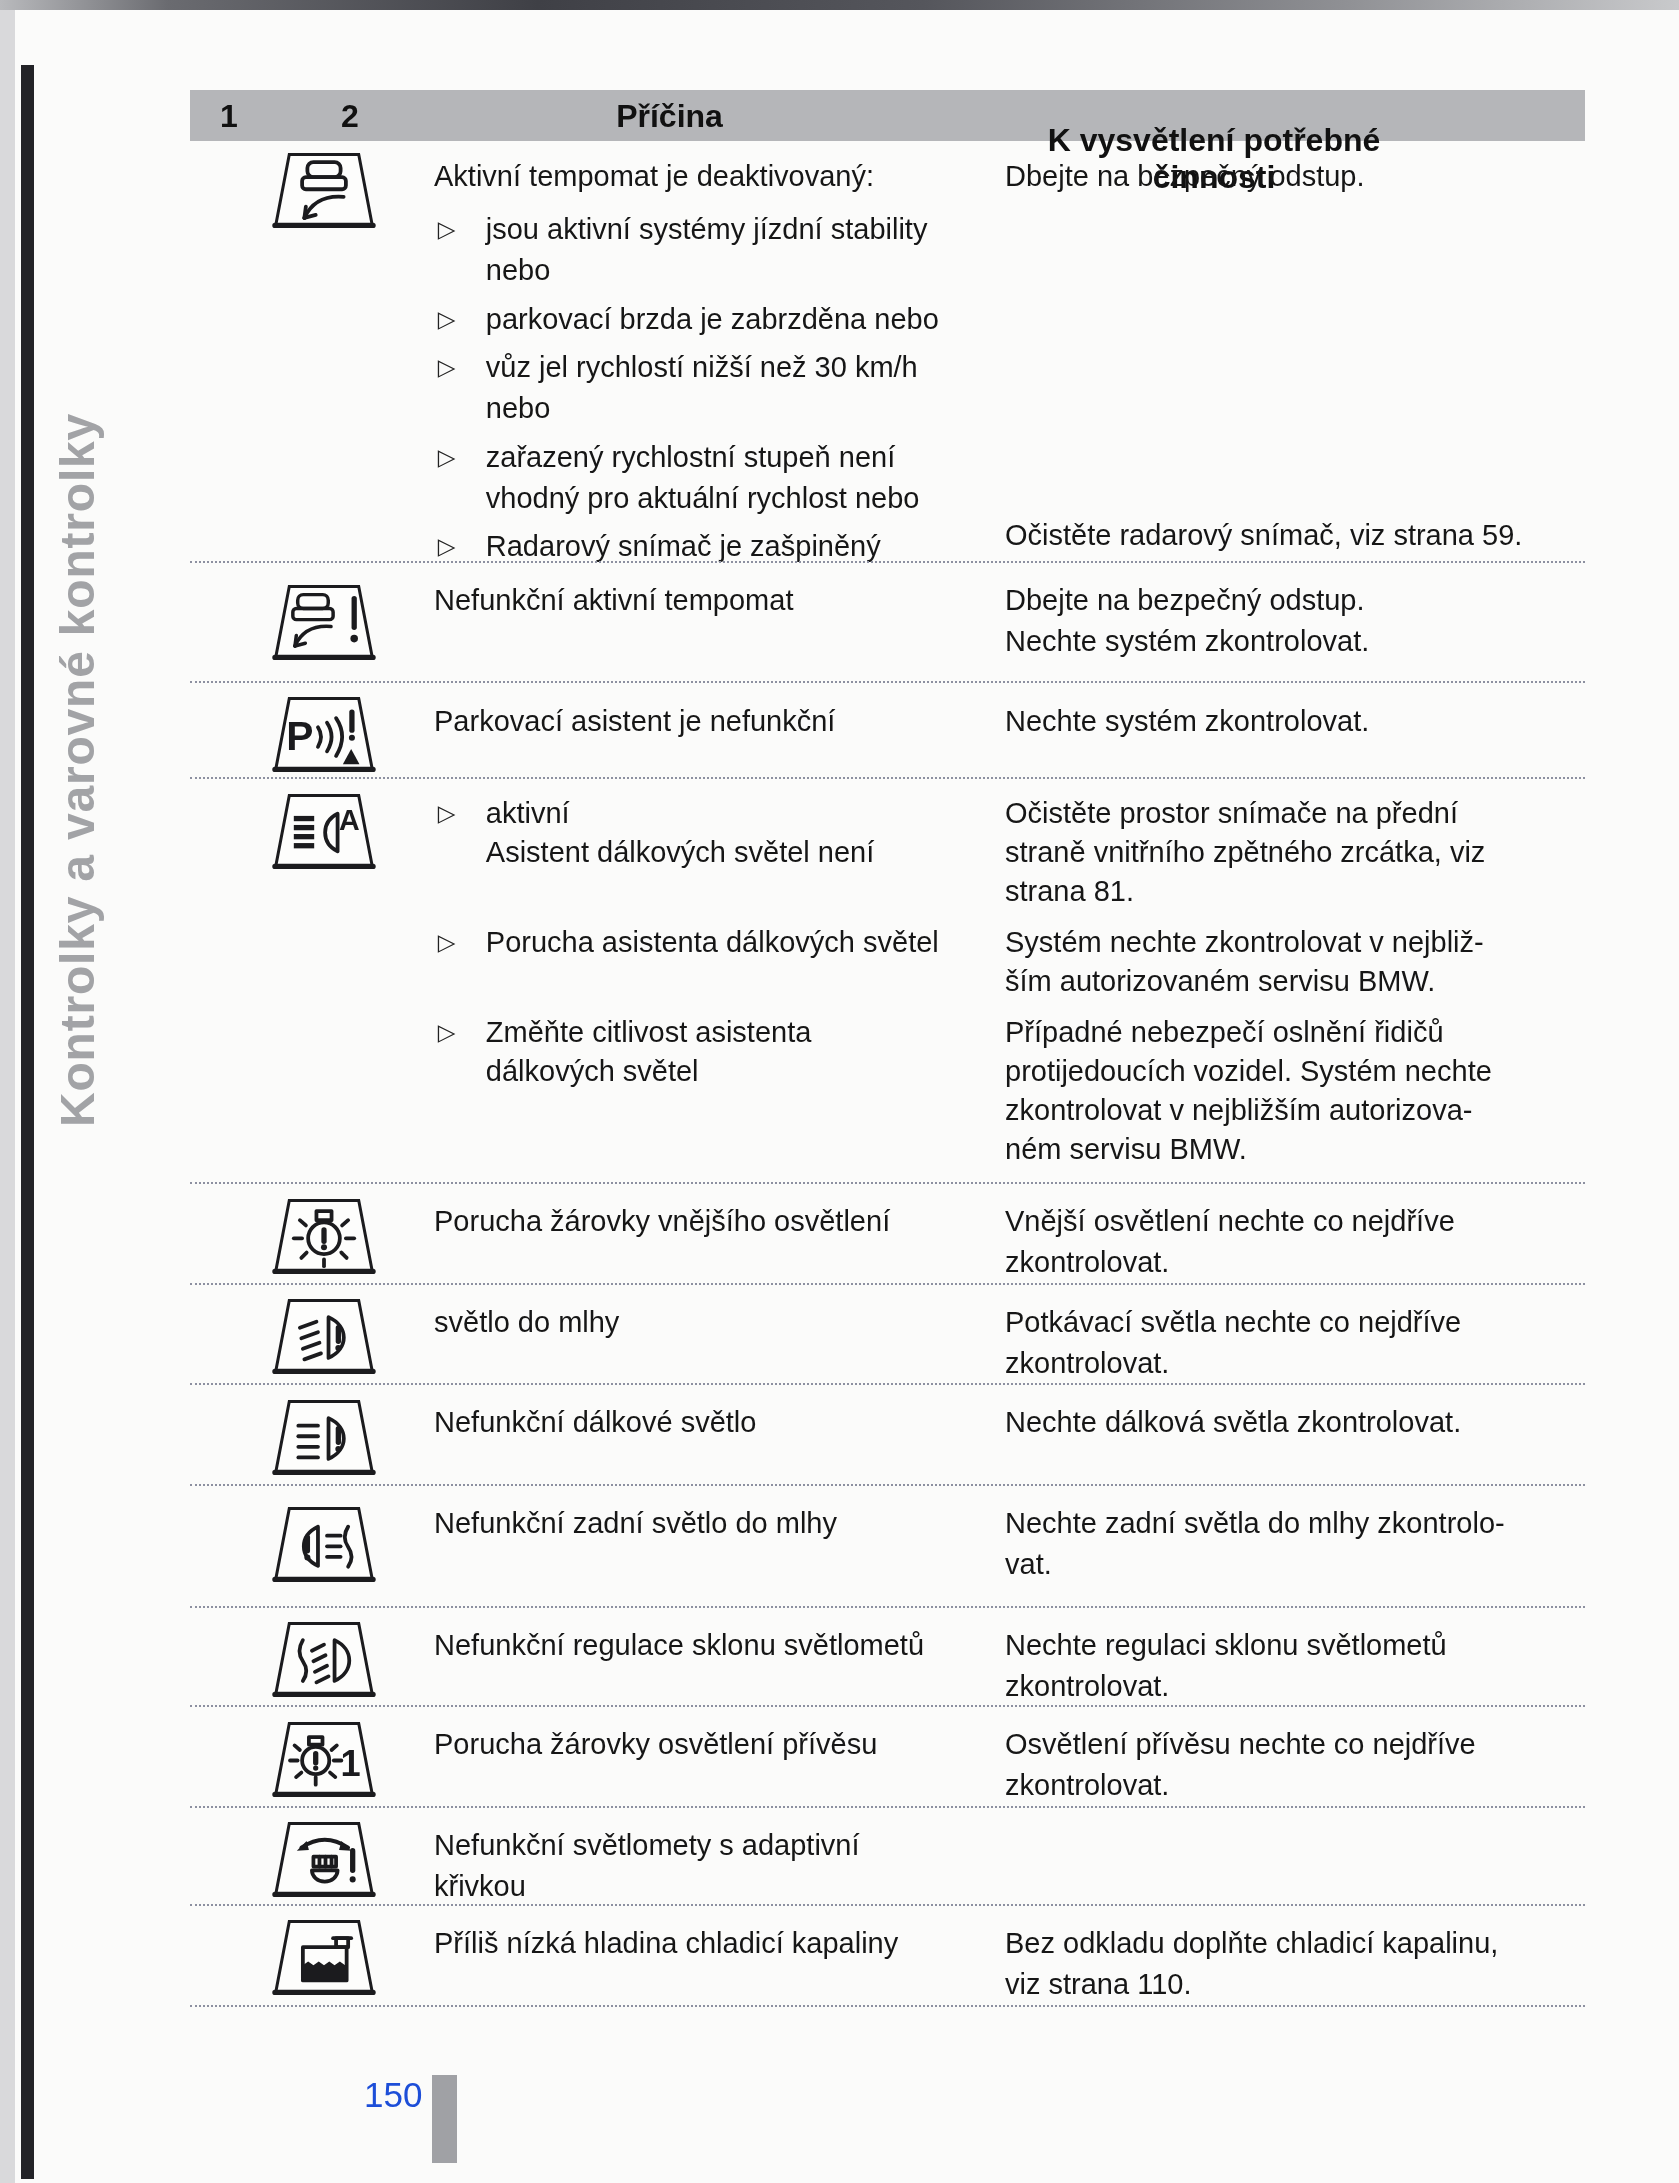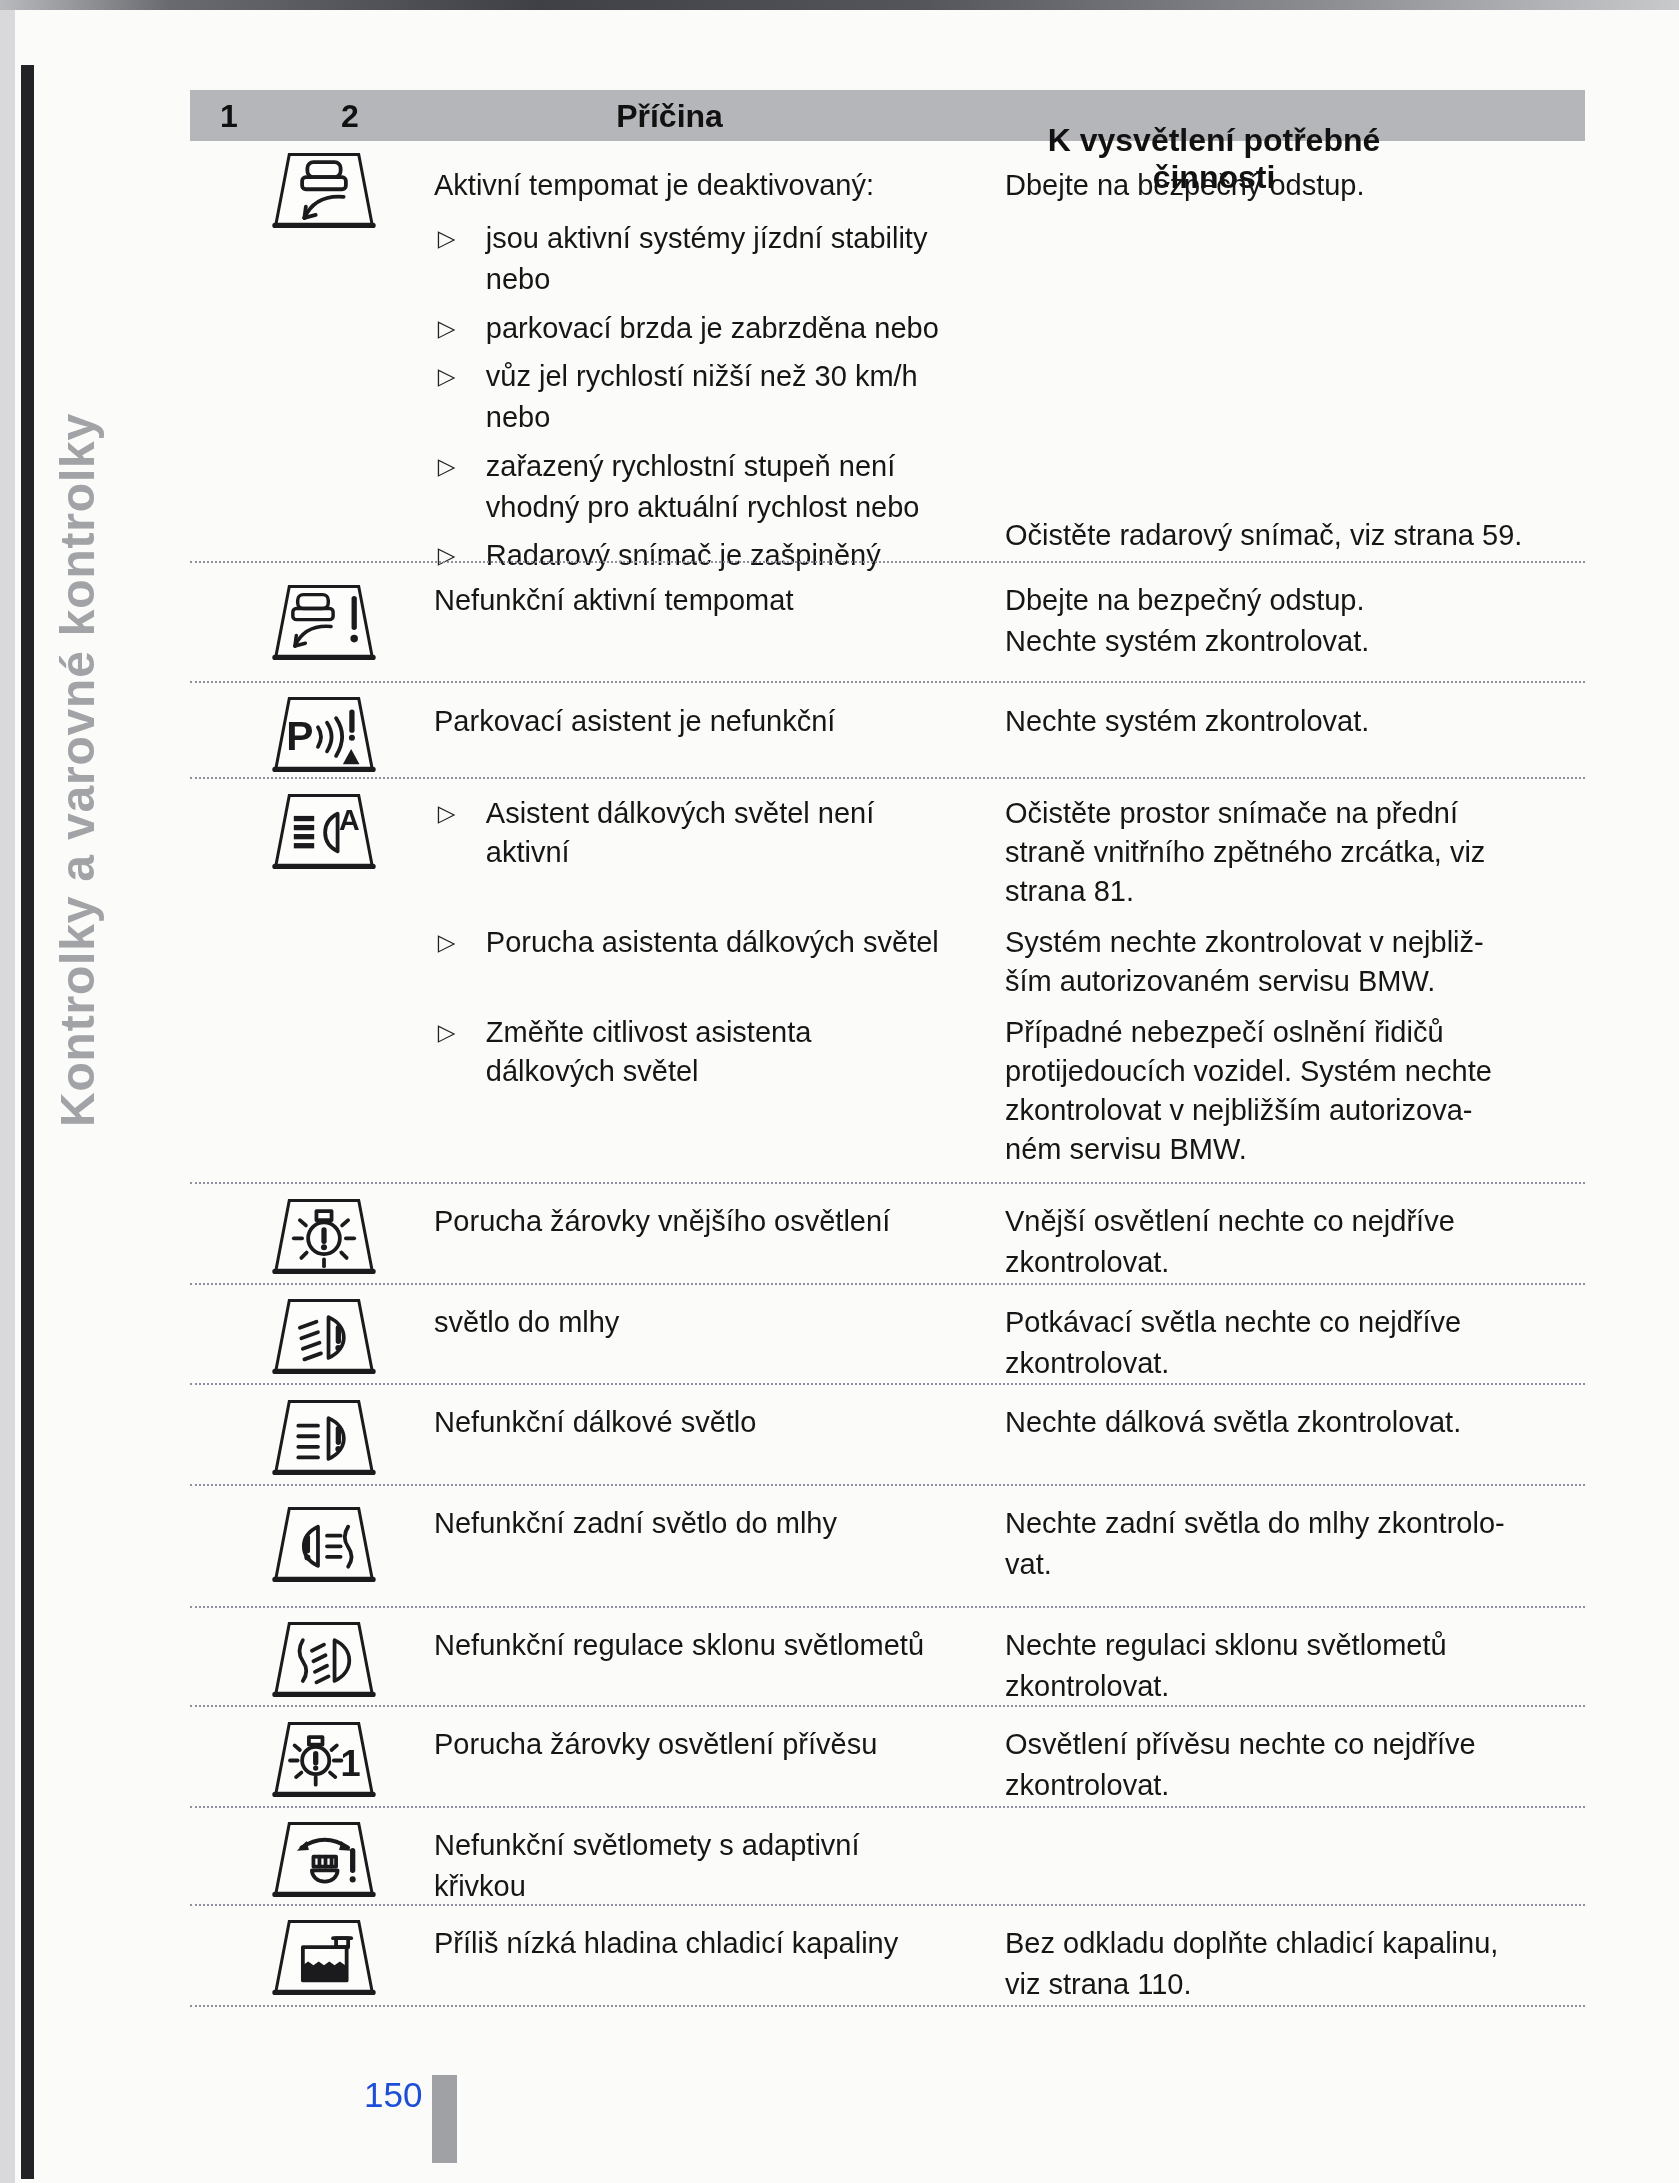--- a/index.html
+++ b/index.html
@@ -22,21 +22,21 @@
   .h2{left:151px;}
   .h3{left:404px;width:151px;text-align:center;}
   .h4{left:798px;width:452px;text-align:center;margin-top:24px;}
   .row{position:absolute;left:0;width:1395px;border-top:2.3px dotted #8d90a0;}
   .row.first{border-top:none;}
   .tbl-bottom{position:absolute;left:0;top:1915px;width:1395px;border-top:2.3px dotted #8d90a0;}
   .icon-wrap{position:absolute;left:81px;width:106px;height:80px;}
   .cause{position:absolute;left:244px;top:0;width:572px;}
   .action{position:absolute;left:815px;top:0;width:578px;}
   .line{font-size:29px;line-height:41px;white-space:nowrap;}
-  .pt18{padding-top:24px;} .pt22{padding-top:16.6px;} .pt24{padding-top:18px;}
+  .pt18{padding-top:15px;} .pt22{padding-top:16.6px;} .pt24{padding-top:18px;}
   .btitem{display:flex;margin-top:7.5px;}
   .btitem.firstb{margin-top:12px;}
   .tri{width:48px;padding-left:3.8px;font-size:23px;line-height:41px;color:#222;flex:none;}
   .abot{position:absolute;left:815px;bottom:4.5px;width:578px;}
   
   .sub{display:flex;margin-top:12px;}
   .sub .c4{width:571px;}
   .sub .a4{flex:1;}
   .sub .line{line-height:39px;}
   .sub .tri{line-height:39px;}
@@ -184,22 +184,22 @@
           <path class="s" d="M88,30 C66,41 66,69 88,80 L88,30 Z"></path>
           <text x="90" y="52" font-size="38" font-weight="bold">A</text>
         </svg>
       </div>
       <div class="cause" style="left:244px;top:15px;width:1150px;">
         <div class="sub" style="margin-top:0;">
           <div class="c4">
             <div class="btitem" style="margin-top:0;">
               <span class="tri">▷</span>
               <div>
-                  <div class="line">Asistent dálkových světel není</div>
-                   <div class="line">aktivní</div>
+                  <div class="line">aktivní</div>
+                   <div class="line">Asistent dálkových světel není</div>
                 </div>
             </div>
           </div>
           <div class="a4">
             <div class="line">Očistěte prostor snímače na přední</div>
             <div class="line">straně vnitřního zpětného zrcátka, viz</div>
             <div class="line">strana 81.</div>
           </div>
         </div>
         <div class="sub">

